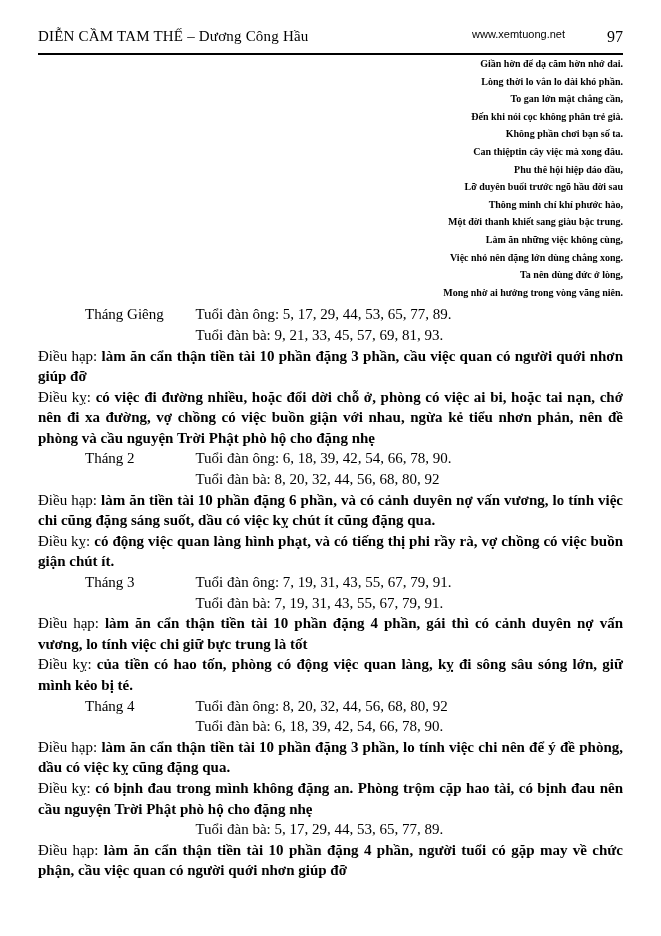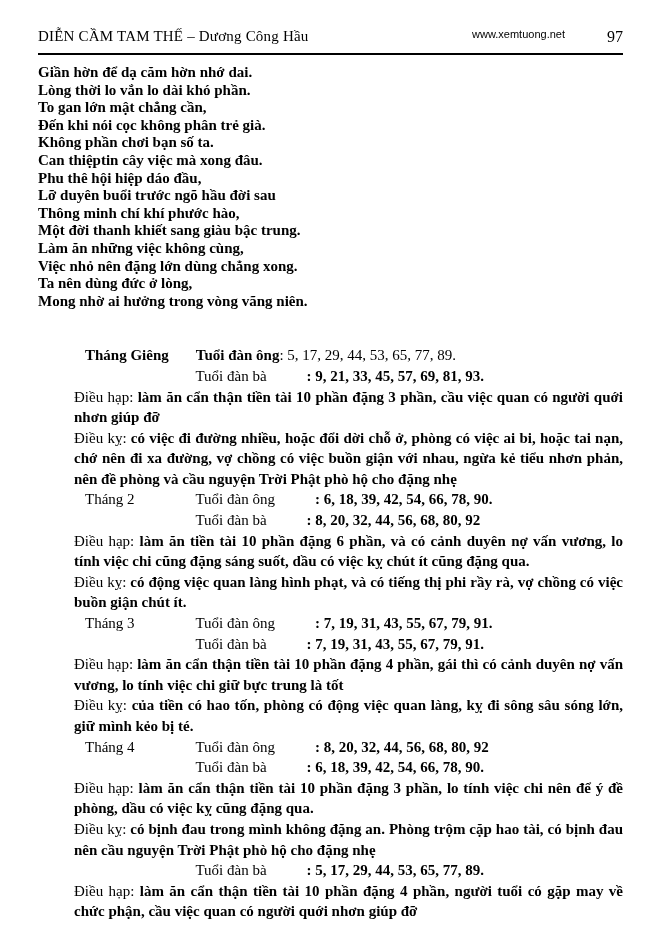--- a/index.html
+++ b/index.html
@@ -9,28 +9,28 @@
     font-family:"Liberation Serif", serif;
     padding:28px 38px 0 38px;
     overflow:hidden;
   }
   .hdr { display:flex; align-items:flex-start; font-size:15px; }
   .hdr-title { flex:1 1 auto; letter-spacing:.2px; }
   .hdr-site { font-family:Liberation Sans, sans-serif; font-size:11px; }
   .hdr-page { margin-left:42px; font-size:16px; }
   .hdr-rule { border-bottom:2px solid #000; margin-top:7px; }
 
-  .poem { margin-top:9px; text-align:left; font-weight:bold; font-size:15px; line-height:17.6px; }
+  .poem { text-align:right; font-weight:bold; font-size:10px; line-height:17.6px; }
 
   .months { margin-top:3px; font-size:15px; line-height:20.6px; }
   .age-row { white-space:nowrap; }
   .mname { display:inline-block; width:107px; margin-left:47px; }
-  .bold { font-weight:bold;margin-top:32px; }
-  .anums-b { font-weight:bold;margin-left:40px; }
-  .para { text-align:justify;margin-left:36px; }
+  .bold { font-weight:normal; }
+  .anums-b { font-weight:normal; }
+  .para { text-align:justify; }
   .ptext { font-weight:bold; }
 </style>
 </head>
 <body>
 
 <div class="page">
 
   <div class="hdr">
     <span class="hdr-title">DIỄN CẦM TAM THẾ – Dương Công Hầu</span>
     <span class="hdr-site">www.xemtuong.net</span>

